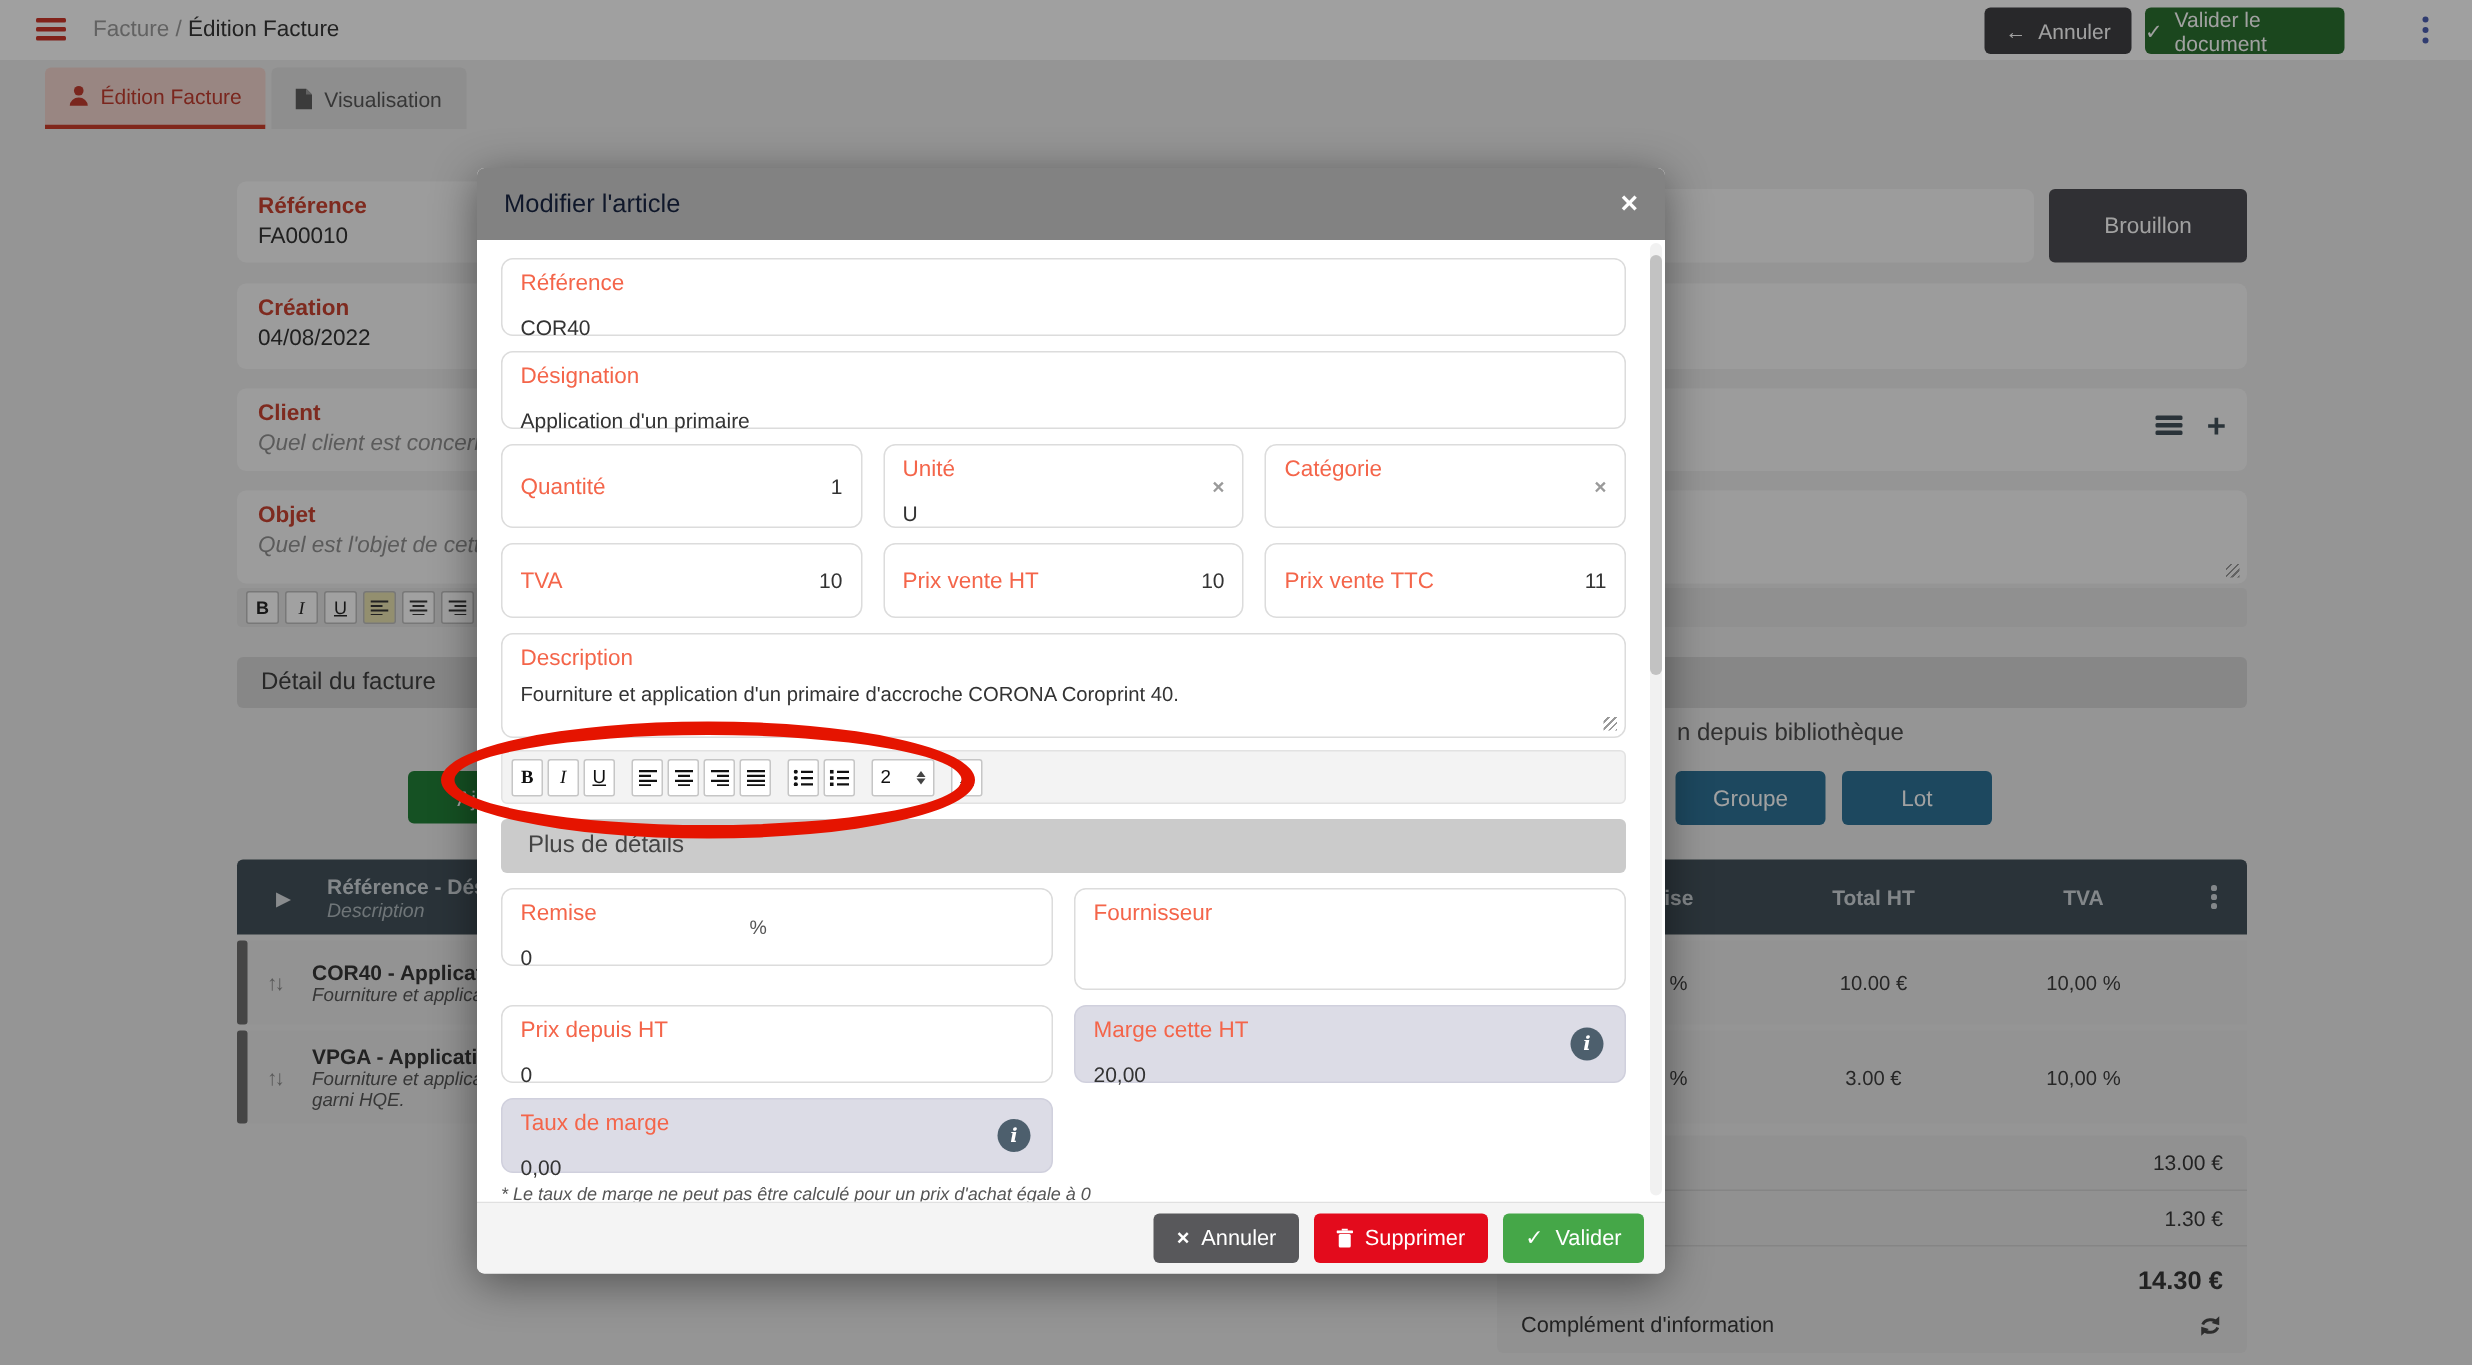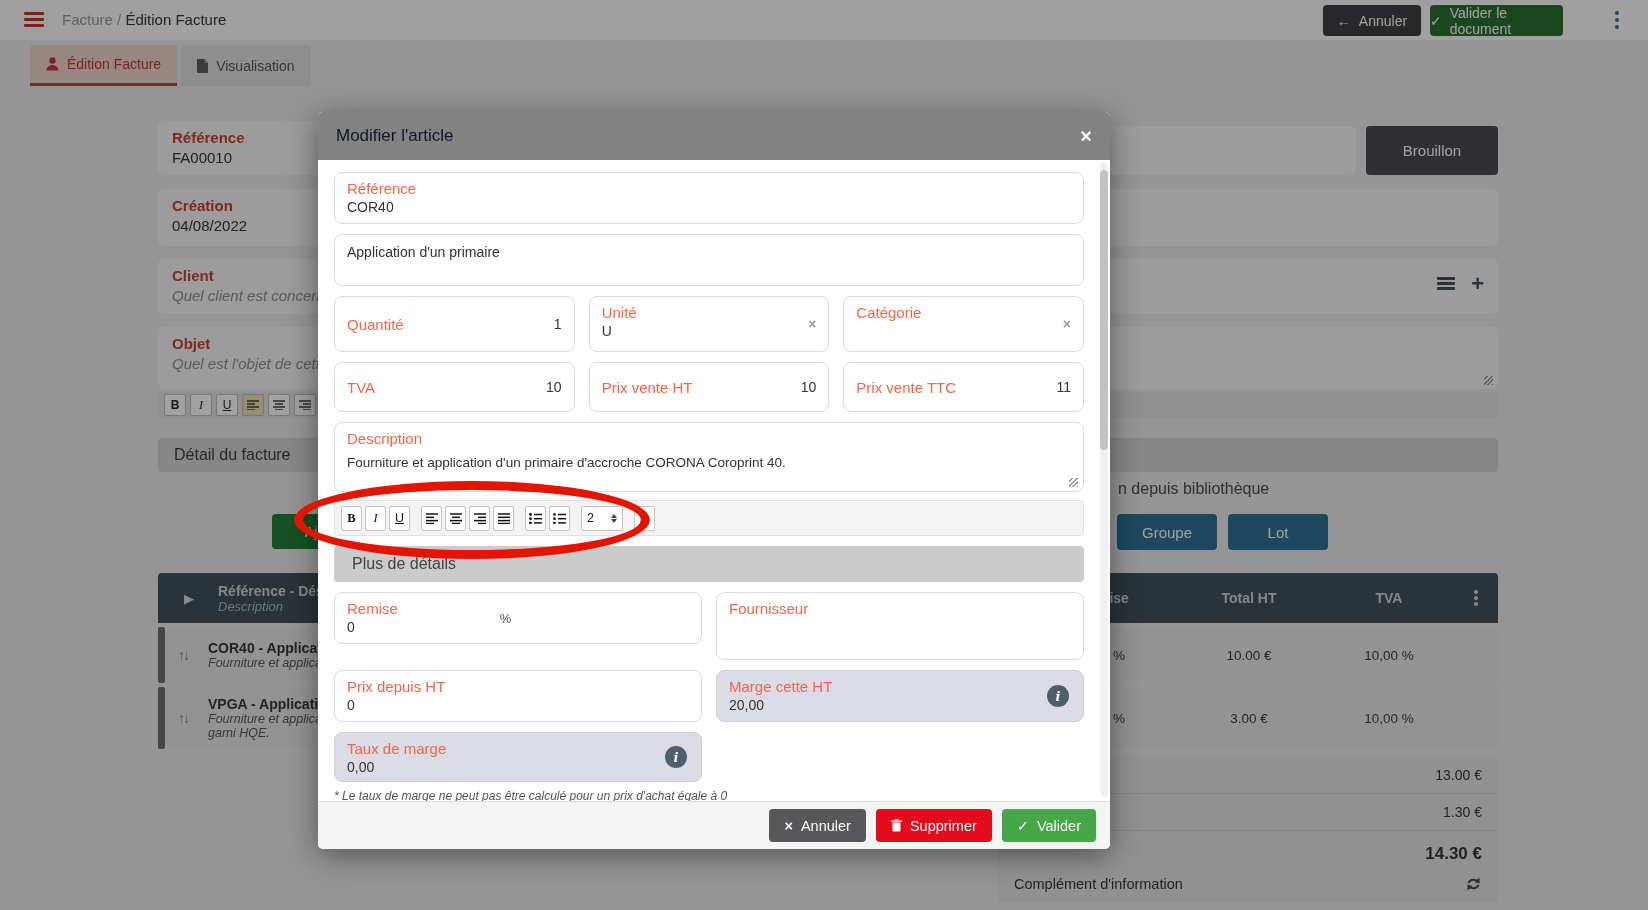--- a/index.html
+++ b/index.html
@@ -86,21 +86,21 @@
   .modal-header { height:48px; background:#828282; border-radius:5px 5px 0 0; display:flex;
                   align-items:center; justify-content:space-between; padding:0 18px; }
   .modal-title { color:#0f172a; font-size:17px; }
   .modal-close { color:#fff; font-size:20px; font-weight:bold; cursor:pointer; line-height:1; }
   .modal-body { position:relative; height:641px; padding:12px 26px 0 16px; overflow:hidden; }
   .mscroll { position:absolute; right:2px; top:2px; width:8px; height:635px; background:#f1f1f1; border-radius:4px; }
   .mthumb { position:absolute; left:0; top:8px; width:8px; height:280px; background:#c2c2c2; border-radius:4px; }
 
   .f { border:1px solid #dcdcdc; border-radius:8px; padding:7px 12px; background:#fff; position:relative; }
   .f .lbl { color:#f4654a; font-size:15px; }
-  .f .val { color:#333; font-size:14px; margin-top:2px; }
+  .f .val { color:#333; font-size:14px; margin-top:13px; }
   .f.inline { display:flex; align-items:center; justify-content:space-between; }
   .f.inline .val { margin-top:0; }
   .f .clear { position:absolute; right:12px; top:50%; transform:translateY(-50%); color:#9a9a9a; font-size:14px; font-weight:bold; cursor:pointer; }
   .f.lav { background:#dcdce6; border-color:#d0d0dd; }
   .info-ic { position:absolute; right:14px; top:50%; transform:translateY(-50%); width:22px; height:22px;
              border-radius:50%; background:#4d5f6d; color:#fff; display:flex; align-items:center; justify-content:center;
              font-family:"DejaVu Serif", serif; font-style:italic; font-weight:bold; font-size:13px; }
   .grid3 { display:grid; grid-template-columns:1fr 1fr 1fr; gap:14px; margin-top:10px; }
   .grid2 { display:grid; grid-template-columns:1fr 1fr; gap:14px; margin-top:10px; }
   .mt10 { margin-top:10px; }
@@ -354,20 +354,21 @@
       <span class="modal-close">×</span>
     </div>
 
     <div class="modal-body">
       <div class="f" style="height:52px;">
         <div class="lbl">Référence</div>
         <div class="val">COR40</div>
       </div>
 
       <div class="f mt10" style="height:52px;">
+        <div class="lbl">Désignation</div>
         <div class="val">Application d'un primaire</div>
       </div>
 
       <div class="grid3">
         <div class="f inline" style="height:56px;">
           <span class="lbl">Quantité</span>
           <span class="val">1</span>
         </div>
         <div class="f" style="height:56px;">
           <div class="lbl">Unité</div>

